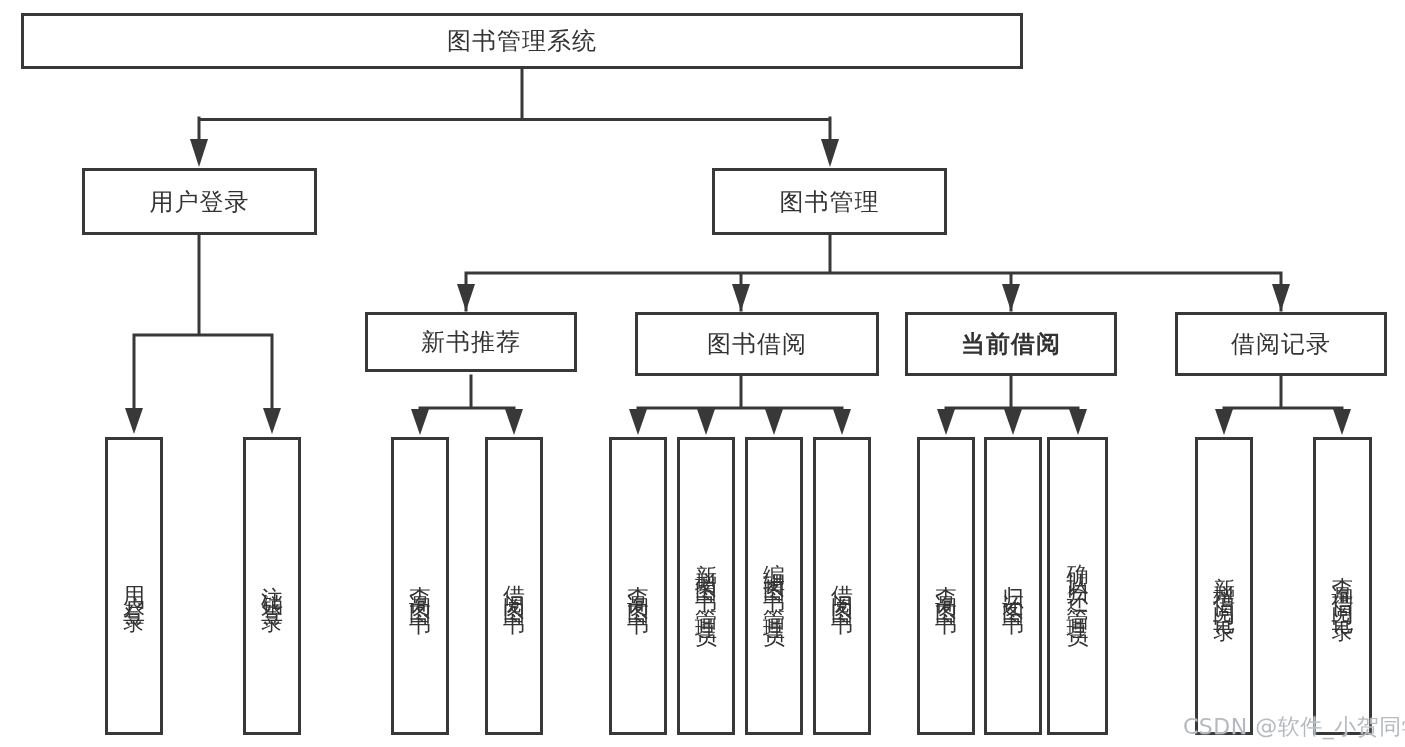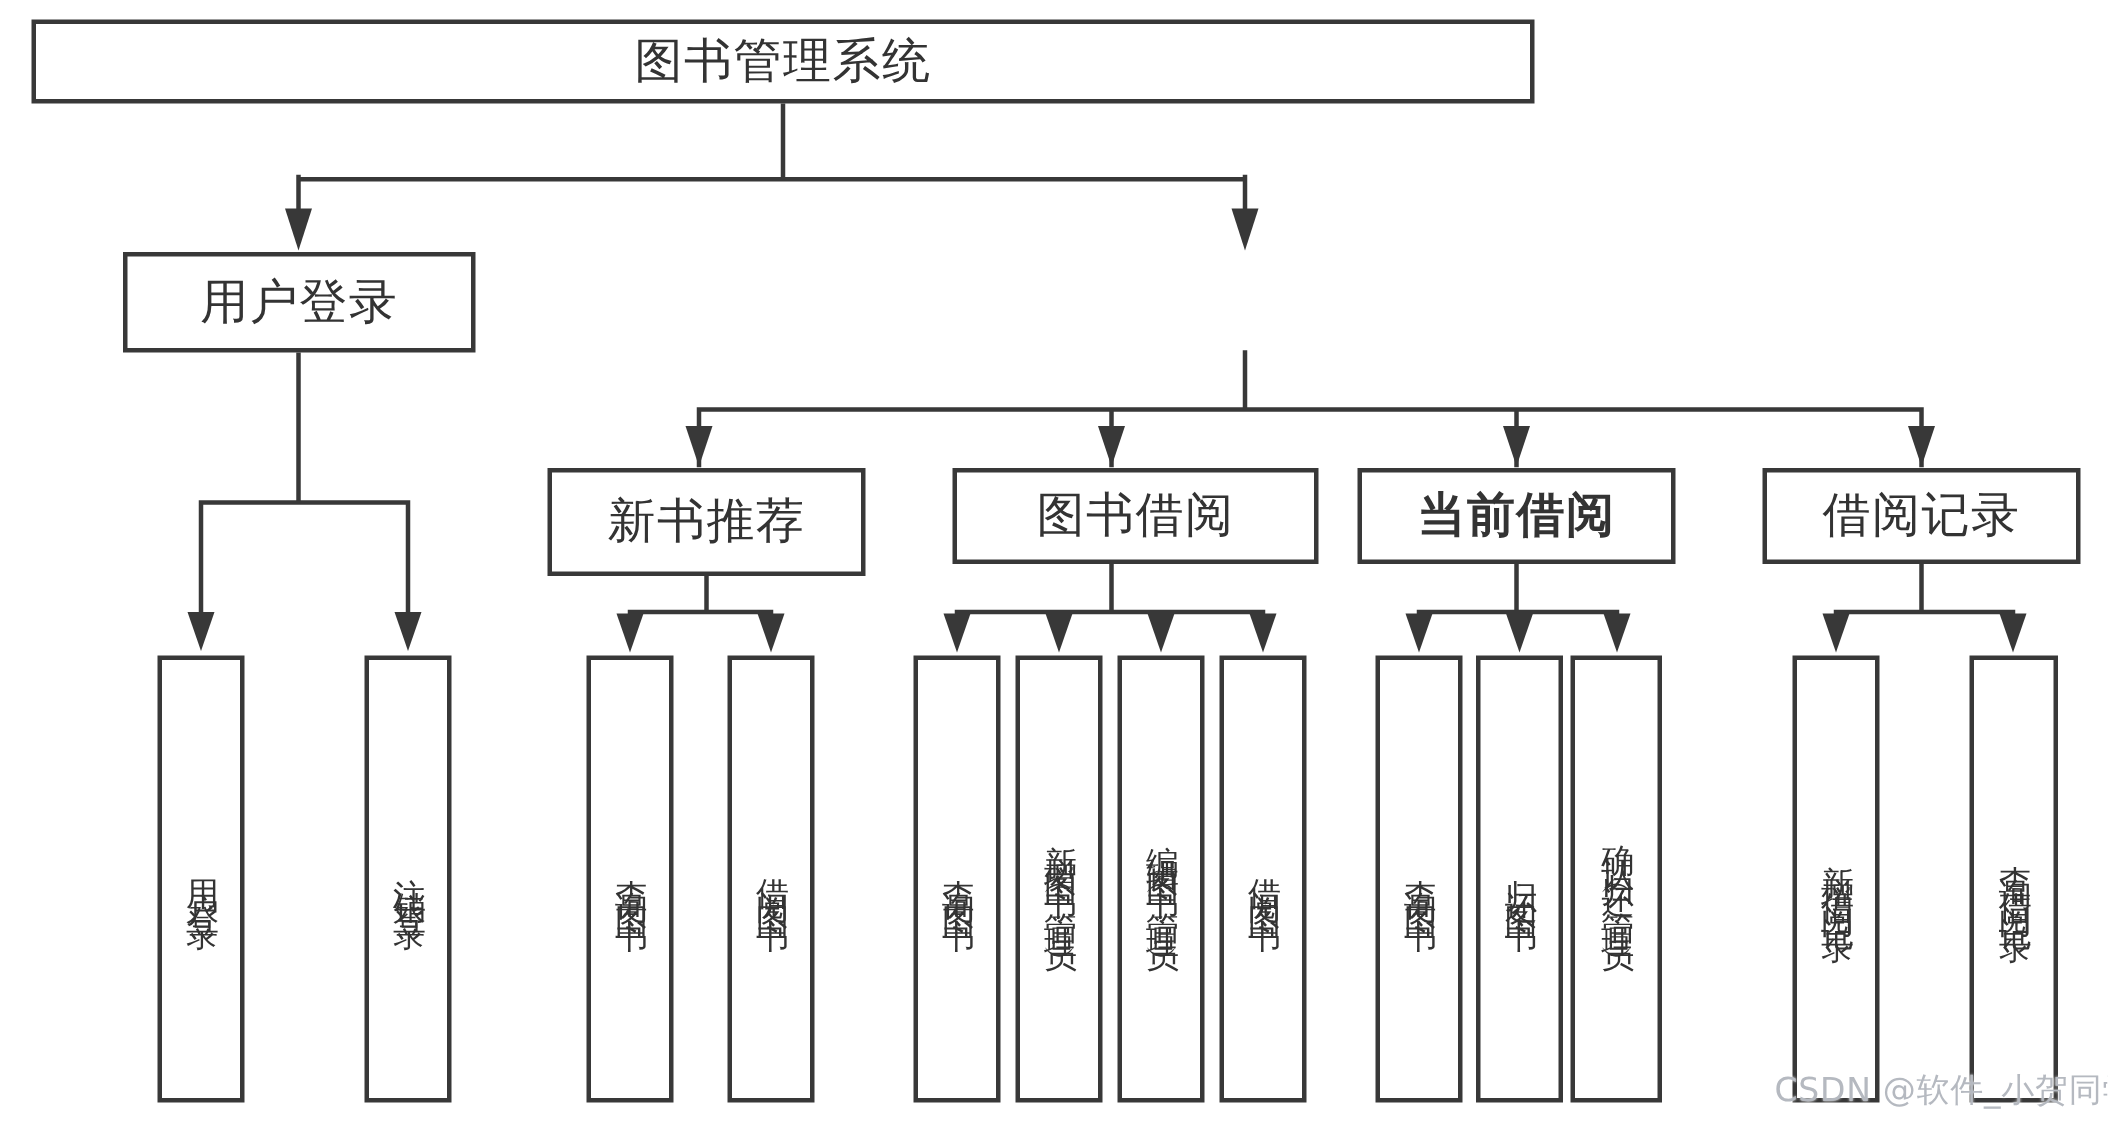--- a/index.html
+++ b/index.html
@@ -14,32 +14,32 @@
     overflow:hidden;font-family:"DejaVu Sans","Liberation Sans",sans-serif;
   }
   #connectors{position:absolute;left:0;top:0;z-index:1;pointer-events:none;}
   #connectors .wire{stroke:var(--line);stroke-width:3;fill:none;stroke-linecap:square;}
   #connectors .head{fill:var(--line);stroke:none;}
   .box{
     position:absolute;box-sizing:border-box;background:var(--bg);
     border:3px solid var(--line);color:var(--text);
     display:flex;align-items:center;justify-content:center;z-index:2;
   }
-  .hlabel{font-size:32px;letter-spacing:1px;white-space:nowrap;}
+  .hlabel{font-size:24px;letter-spacing:1px;white-space:nowrap;}
   .vlabel{
     writing-mode:vertical-rl;text-orientation:mixed;
     font-size:22px;line-height:1;letter-spacing:9px;white-space:nowrap;
   }
   
   #b-root{left:21px;top:13px;width:1002px;height:56px;}
   
   #b-l2-0{left:82px;top:168px;width:235px;height:67px;}
   #b-l2-1{left:712px;top:168px;width:235px;height:67px;}
   
-  #b-l3-0{left:365px;top:312px;width:212px;height:72px;}
+  #b-l3-0{left:365px;top:312px;width:212px;height:60px;}
   #b-l3-1{left:635px;top:312px;width:244px;height:64px;}
   #b-l3-2{left:905px;top:312px;width:212px;height:64px;font-weight:bold;}
   #b-l3-3{left:1175px;top:312px;width:212px;height:64px;}
   
   .leaf{top:437px;width:58px;height:298px;}
   #lf-0{left:105px;}  #lf-1{left:243px;}
   #lf-2{left:391px;}  #lf-3{left:485px;}
   #lf-4{left:609px;}  #lf-5{left:677px;}
   #lf-6{left:745px;}  #lf-7{left:813px;}
   #lf-8{left:917px;}  #lf-9{left:984px;}
@@ -92,20 +92,23 @@
     <polygon class="head" points="1333,409 1351,409 1342,435"></polygon>
   </svg>
 
   <div class="box" id="b-root">
     <span class="hlabel">图书管理系统</span>
   </div>
 
   <div class="box" id="b-l2-0">
     <span class="hlabel">用户登录</span>
   </div>
+  <div class="box" id="b-l2-1">
+    <span class="hlabel">图书管理</span>
+  </div>
 
   <div class="box" id="b-l3-0">
     <span class="hlabel">新书推荐</span>
   </div>
   <div class="box" id="b-l3-1">
     <span class="hlabel">图书借阅</span>
   </div>
   <div class="box" id="b-l3-2">
     <span class="hlabel">当前借阅</span>
   </div>

